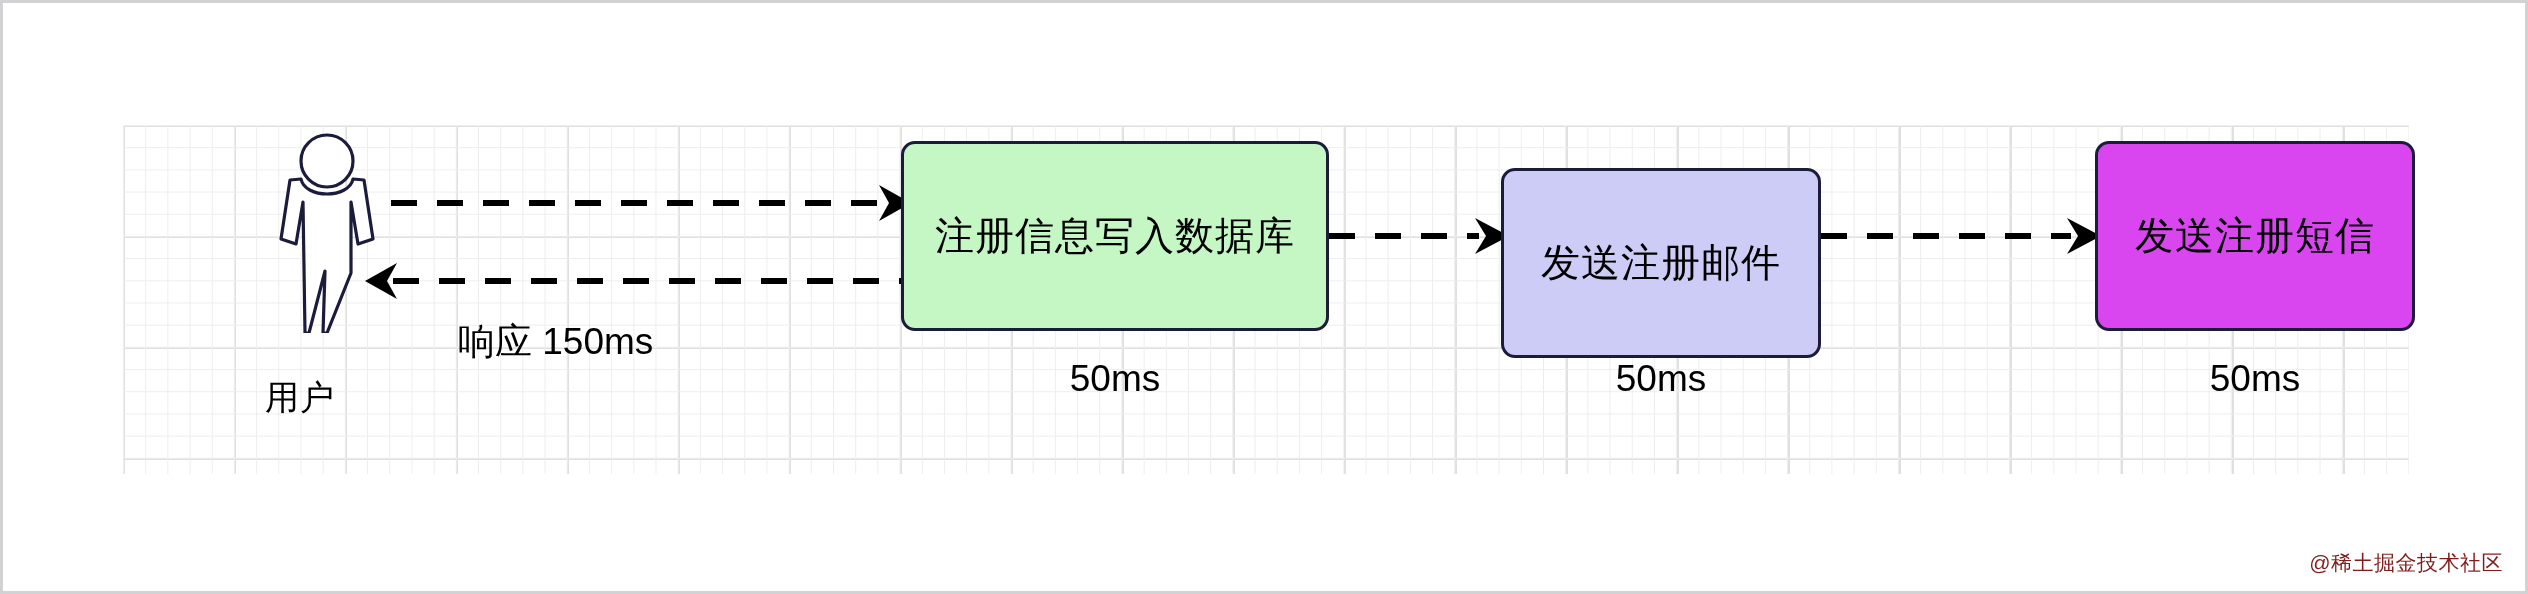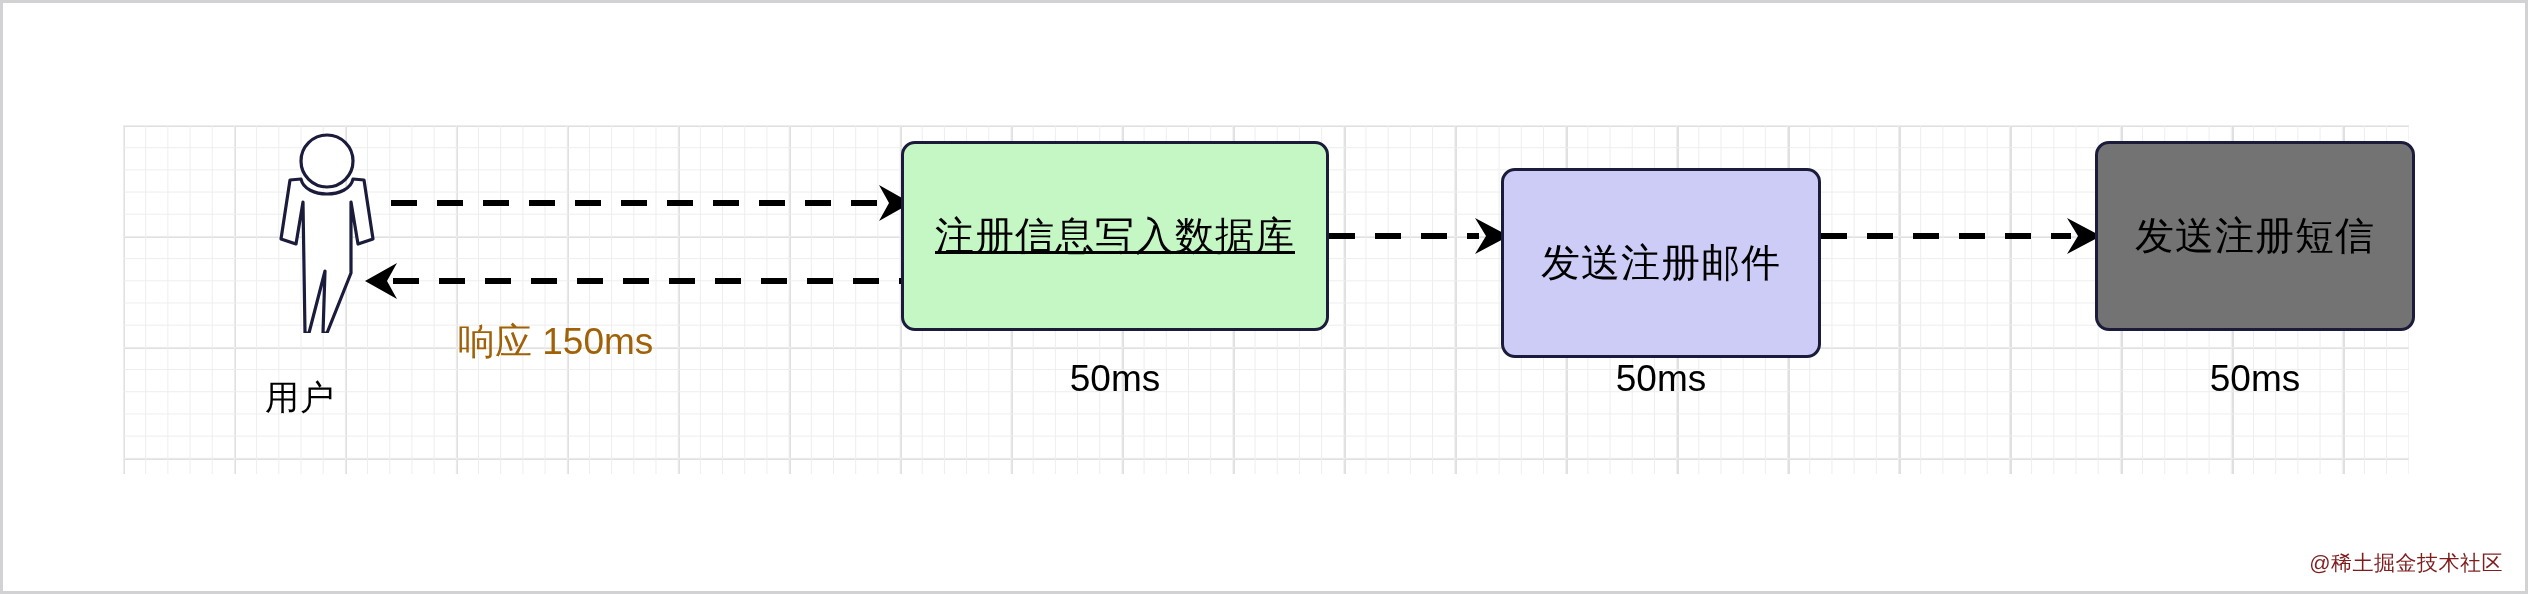--- a/index.html
+++ b/index.html
@@ -73,41 +73,41 @@
     border-radius: 14px;
     box-sizing: border-box;
     display: flex;
     align-items: center;
     justify-content: center;
     font-size: 39px;
     color: #000000;
     letter-spacing: 1px;
     white-space: nowrap;
   }
-  #box-db    { left: 898px;  top: 138px; width: 428px; height: 190px; background: #c4f7c4; text-decoration: underline; }
+  #box-db    { left: 898px;  top: 138px; width: 428px; height: 190px; background: #c4f7c4; }
   #box-mail  { left: 1498px; top: 138px; width: 320px; height: 190px; background: #ccccf6; margin-top: 27px; }
-  #box-sms   { left: 2092px; top: 138px; width: 320px; height: 190px; background: #737373; }
+  #box-sms   { left: 2092px; top: 138px; width: 320px; height: 190px; background: #d946ef; }
 
   .time-label {
     position: absolute;
     text-align: center;
     font-size: 37px;
     color: #000000;
     white-space: nowrap;
   }
   #t-db   { left: 898px;  top: 355px; width: 428px; }
   #t-mail { left: 1498px; top: 355px; width: 320px; }
   #t-sms  { left: 2092px; top: 355px; width: 320px; }
 
   .resp-label {
     position: absolute;
     left: 455px;
     top: 314px;
     font-size: 37px;
-    color: #a16207;
+    color: #000000;
     white-space: nowrap;
   }
 
   
   .connector { position: absolute; }
   .connector svg { display: block; overflow: visible; }
 
   #conn-req    { left: 388px;  top: 180px;  width: 520px; height: 40px; }
   #conn-resp   { left: 358px;  top: 258px;  width: 550px; height: 40px; }
   #conn-db-ml  { left: 1326px; top: 213px;  width: 180px; height: 40px; }

